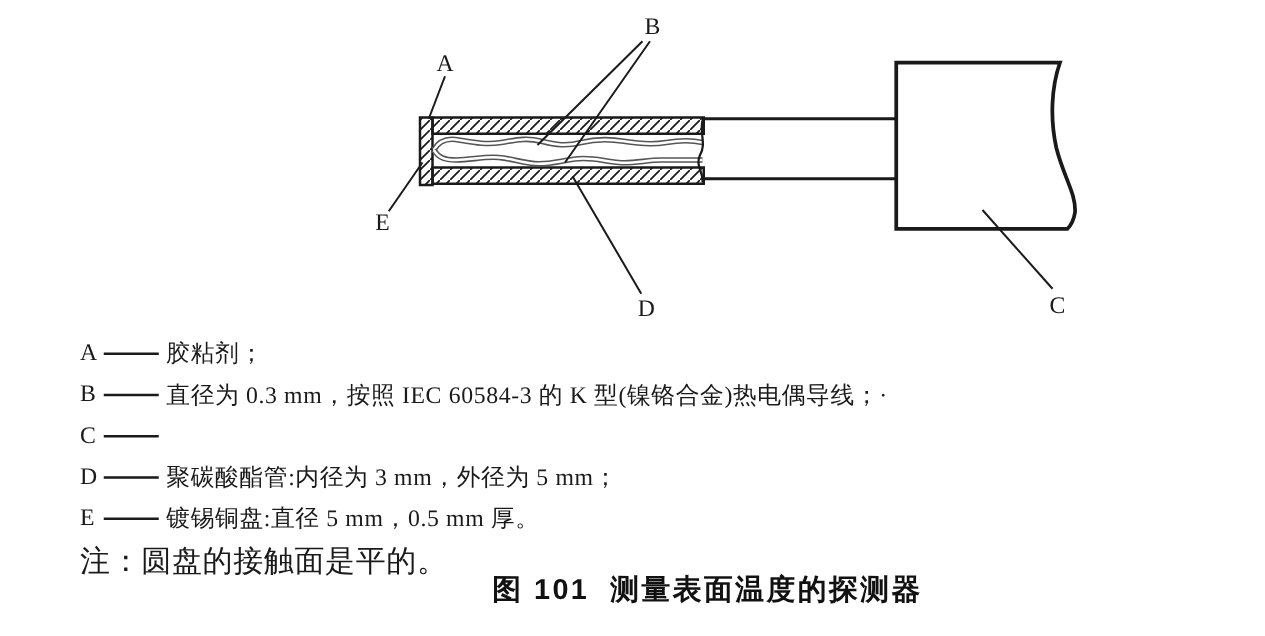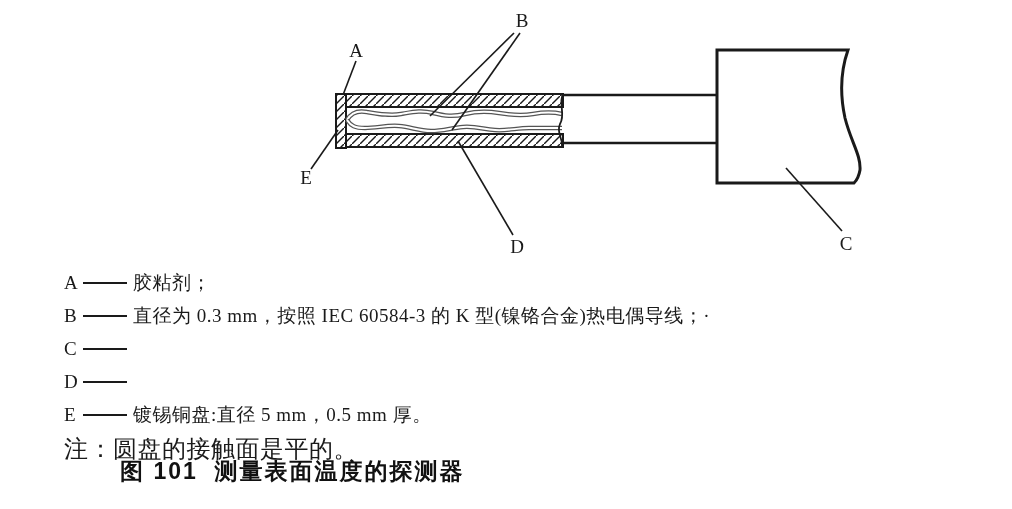--- a/index.html
+++ b/index.html
@@ -52,21 +52,21 @@
     letter-spacing:0.5px;
     white-space:pre;
     margin-top:1px;
   }
   #caption{
     position:absolute;
     left:0;top:456px;
     width:100%;
     box-sizing:border-box;
     padding-left:120px;
-    text-align:left;
+    text-align:center;
     font-family:"Liberation Sans", sans-serif;
     font-weight:bold;
     font-size:23px;
     letter-spacing:2px;
     white-space:pre;
     color:#111;
   }
 </style>
 </head>
 <body>
@@ -122,20 +122,21 @@
       <span class="legend-dash"></span>
       <span class="legend-text">直径为 0.3 mm，按照 IEC 60584-3 的 K 型(镍铬合金)热电偶导线；·</span>
     </div>
     <div class="legend-row">
       <span class="legend-key">C</span>
       <span class="legend-dash"></span>
     </div>
     <div class="legend-row">
       <span class="legend-key">D</span>
       <span class="legend-dash"></span>
+      <span class="legend-text">聚碳酸酯管:内径为 3 mm，外径为 5 mm；</span>
     </div>
     <div class="legend-row">
       <span class="legend-key">E</span>
       <span class="legend-dash"></span>
       <span class="legend-text">镀锡铜盘:直径 5 mm，0.5 mm 厚。</span>
     </div>
     <div class="note-row">注：圆盘的接触面是平的。</div>
   </div>
 
   <div id="caption">图 101  测量表面温度的探测器</div>

